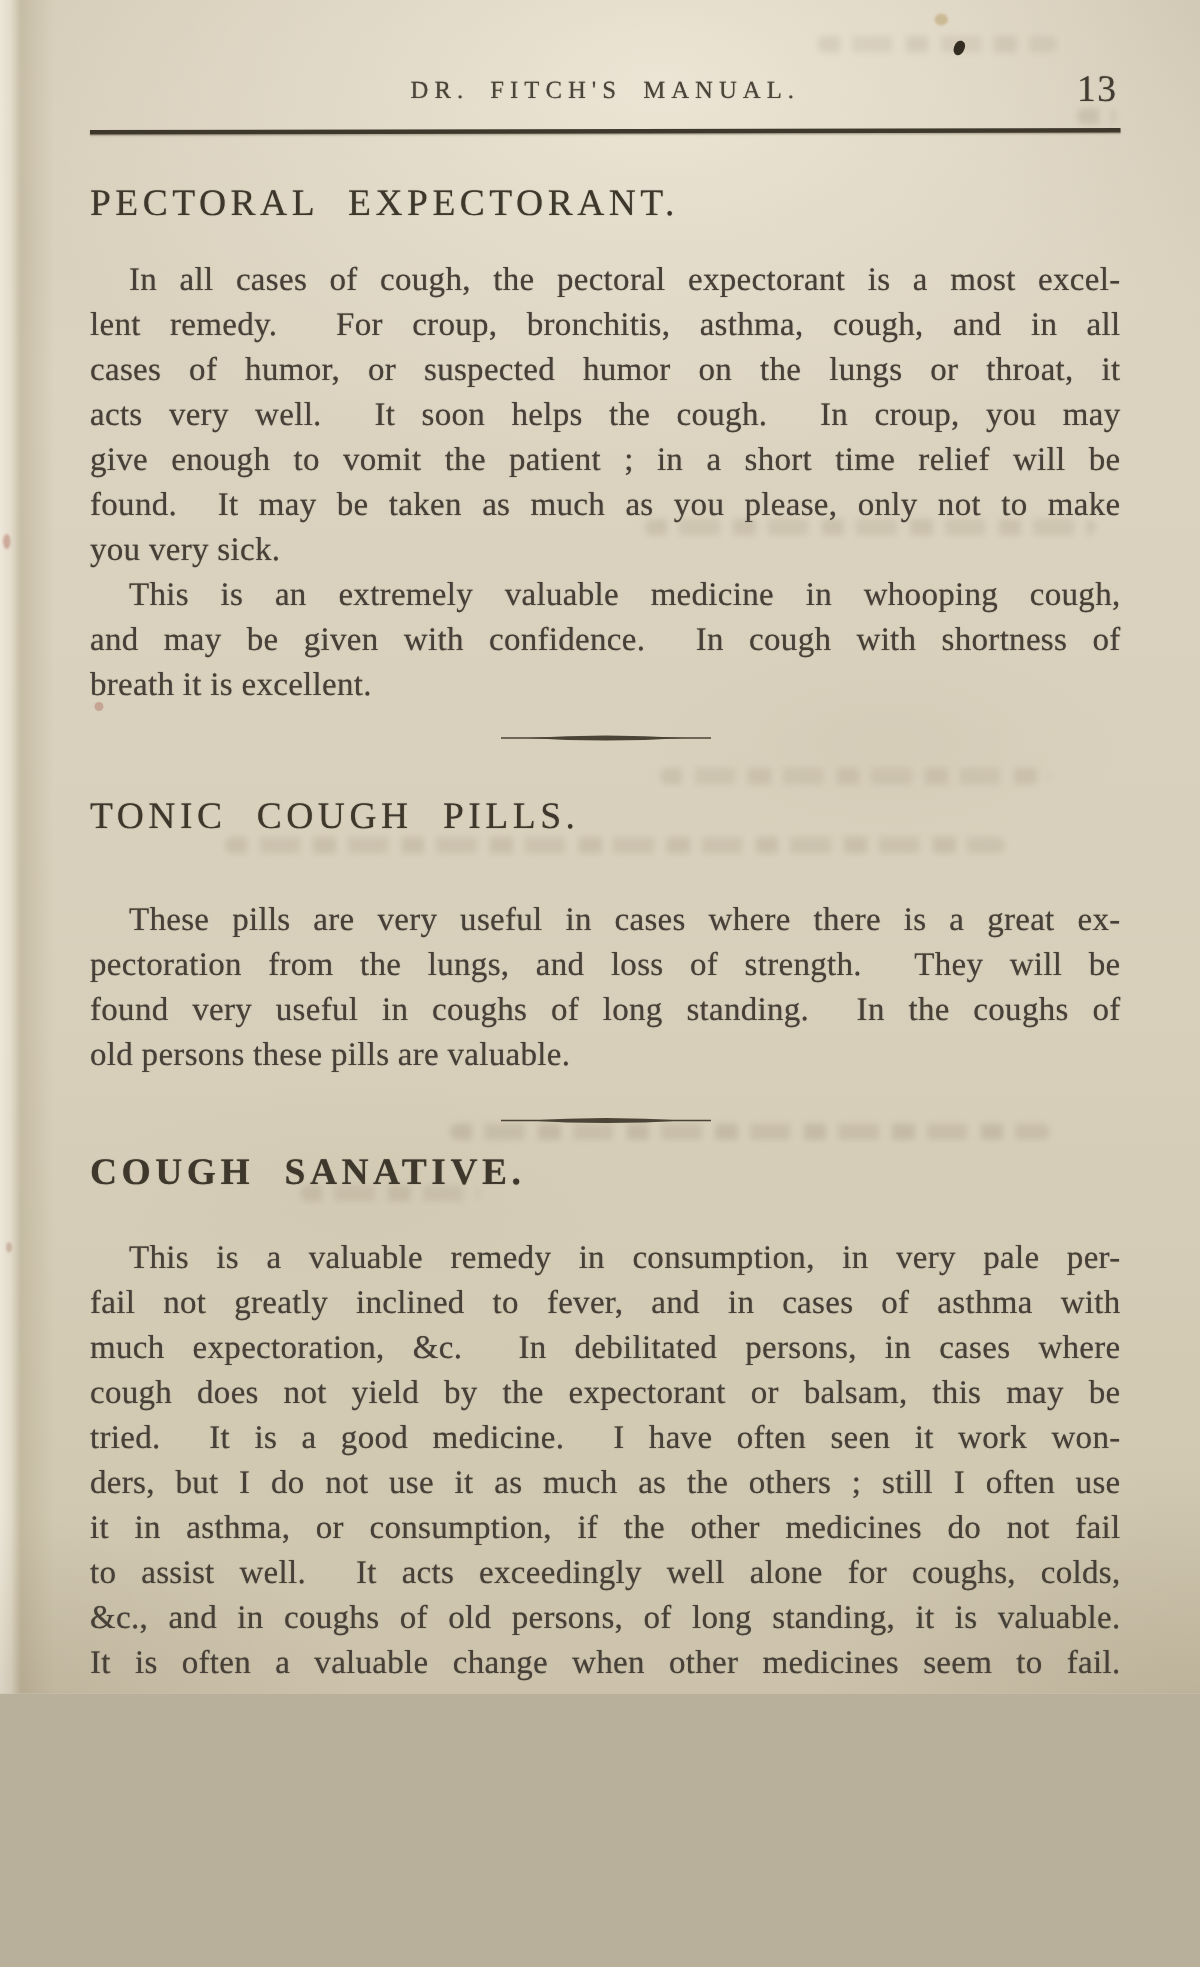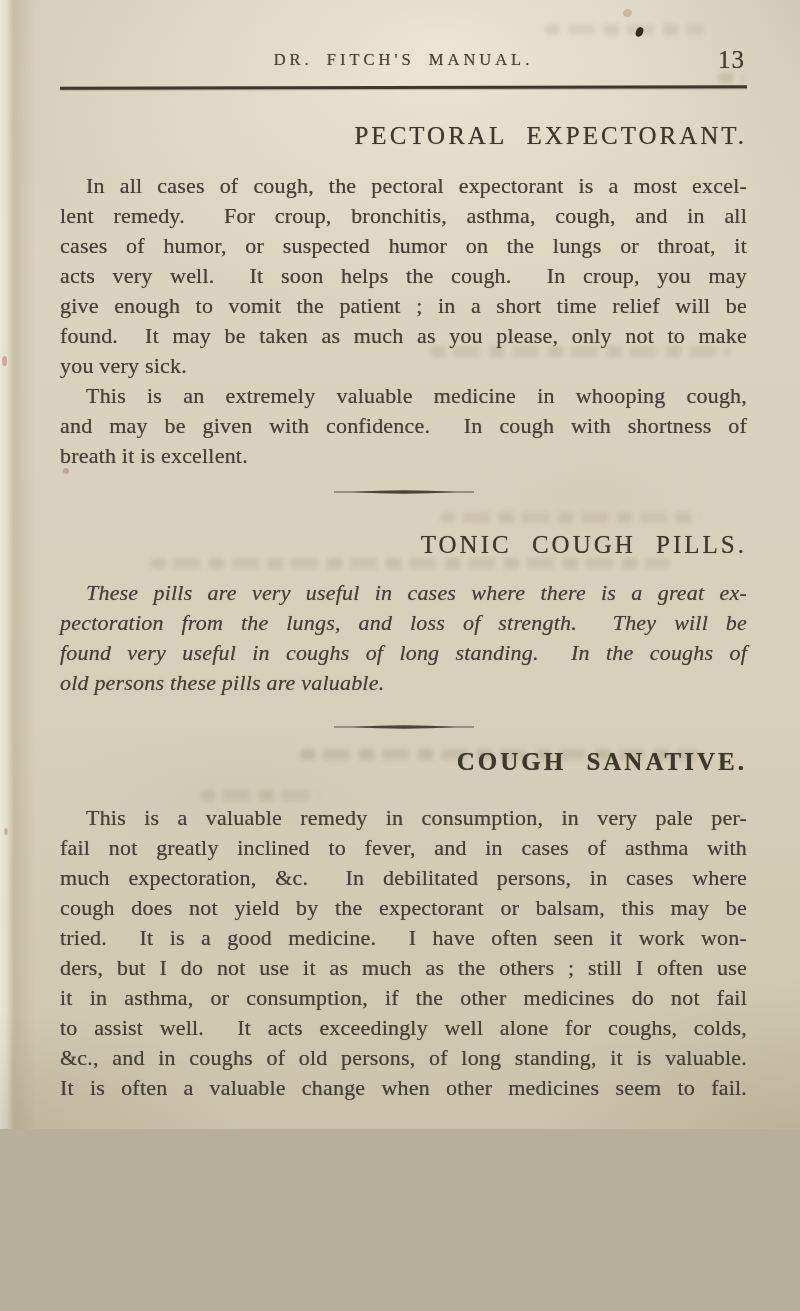--- a/index.html
+++ b/index.html
@@ -41,31 +41,31 @@
     position:absolute;right:2px;top:0;
     font-size:25px;line-height:24px;letter-spacing:1px;color:#423c32;
   }
   .head-rule{
     margin-top:14px;height:2.5px;background:#3e382c;
     transform:rotate(-.12deg);
     box-shadow:0 1px 1px rgba(90,80,60,.35);
   }
   
   h2{
-    margin:0;font-weight:normal;text-align:right;
+    margin:0;font-weight:normal;text-align:left;
     font-size:25px;line-height:30px;letter-spacing:3px;word-spacing:11px;
     color:#3d372c;
   }
   h2.t1{margin-top:29px;padding-top:3px;}
   h2.t2{margin-top:34px;}
   h2.t3{margin-top:16px;font-weight:bold;}
   
   .para{margin:0;}
   .para.p1{margin-top:20px;}
-  .para.p3{margin-top:18px;font-style:italic;}
+  .para.p3{margin-top:38px;}
   .para.p4{margin-top:26px;}
   .line{
     font-size:22px;line-height:30px;
     text-align:justify;text-align-last:justify;
     letter-spacing:.2px;
     white-space:normal;
   }
   .line.indent{text-indent:26px;}
   .line.last{text-align-last:left;}
   

